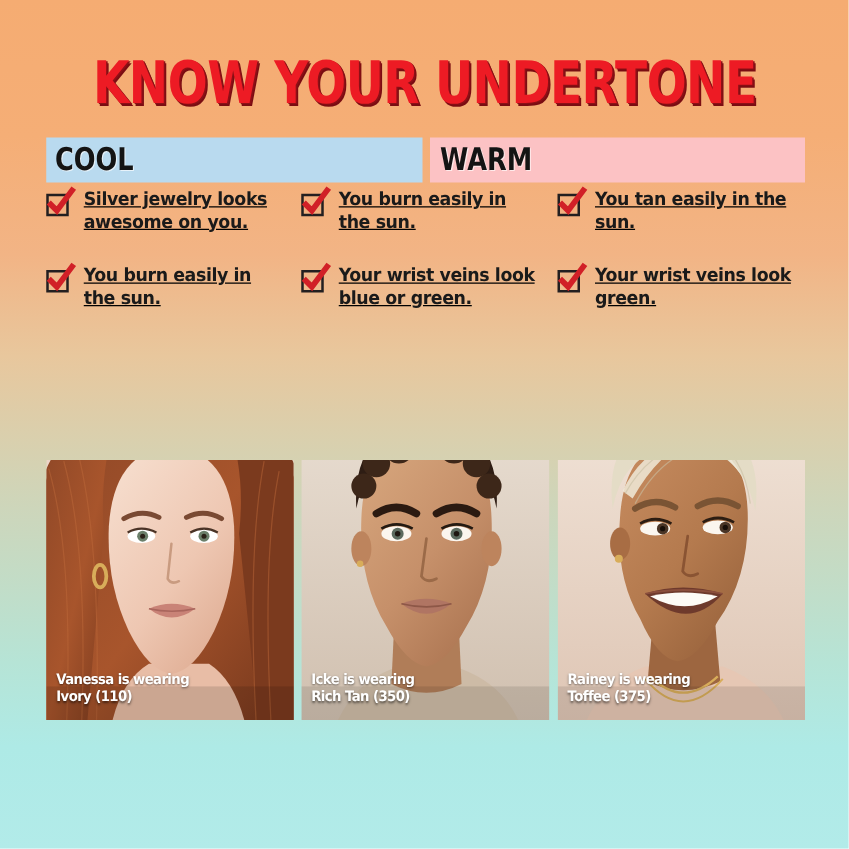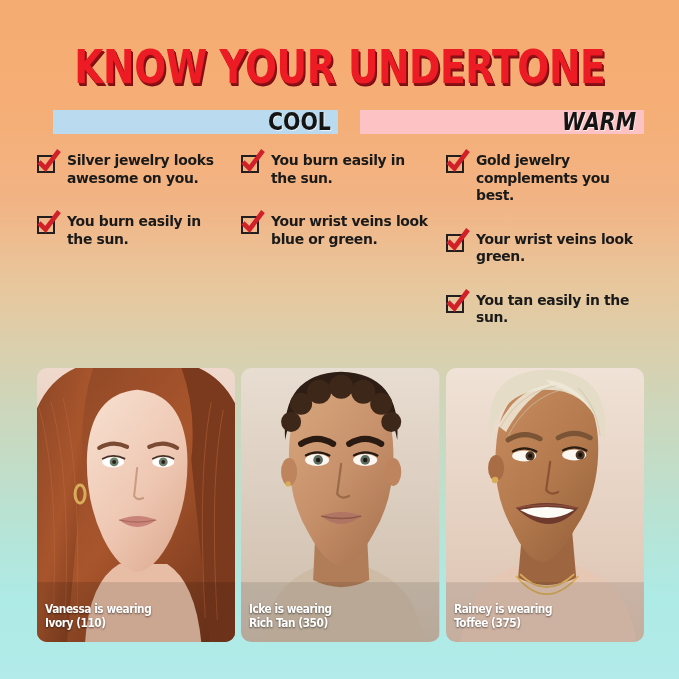--- a/index.html
+++ b/index.html
@@ -63,25 +63,24 @@
   .bars {
     position: absolute;
     top: 110px;
     left: 37px;
     width: 607px;
     display: flex;
     gap: 6px;
   }
   .bar {
     flex: 1 1 0;
-    height: 24px;
+    height: 36px;
     display: flex;
     align-items: center;
-    justify-content: flex-end;
-    margin-left: 16px;
+    justify-content: flex-start;
   }
   .bar-label {
     font-family: "DejaVu Sans", sans-serif;
     font-weight: 700;
     font-size: 25px;
     line-height: 26px;
     color: #141414;
     letter-spacing: 0px;
     transform: scaleX(0.82);
     transform-origin: center center;
@@ -90,20 +89,21 @@
   }
 
   
   .columns {
     position: absolute;
     top: 152px;
     left: 37px;
     width: 607px;
     display: flex;
     gap: 6px;
+    text-decoration: underline;
   }
   .column {
     flex: 1 1 0;
     display: flex;
     flex-direction: column;
   }
   .check-item {
     display: flex;
     align-items: flex-start;
     margin-bottom: 26px;
@@ -154,23 +154,22 @@
     top: 368px;
     left: 37px;
     width: 607px;
     height: 274px;
     display: flex;
     gap: 6px;
   }
   .photo {
     position: relative;
     flex: 1 1 0;
-    height: 274px;
+    height: 208px;
     overflow: hidden;
-    border-radius: 10px;
   }
   .photo-caption {
     position: absolute;
     left: 8px;
     bottom: 12px;
     font-family: "DejaVu Sans", sans-serif;
     font-weight: 700;
     font-size: 11.5px;
     line-height: 13.5px;
     color: #ffffff;
@@ -191,21 +190,21 @@
 <div id="infographic">
 
   <div class="title-wrap">
     <span class="main-title">KNOW YOUR UNDERTONE</span>
   </div>
 
   <div class="bars">
     <div class="bar" id="bar0" style="background: rgb(185, 218, 239);">
       <span class="bar-label">COOL</span>
     </div>
-    <div class="bar" id="bar2" style="background: rgb(252, 194, 196); font-style: italic;">
+    <div class="bar" id="bar2" style="background: rgb(252, 194, 196);">
       <span class="bar-label">WARM</span>
     </div>
   </div>
 
   <div class="columns">
 
     <div class="column">
       <div class="check-item">
         <span class="checkbox">
           <span class="box"></span>
@@ -248,39 +247,30 @@
     </div>
 
     <div class="column">
       <div class="check-item">
         <span class="checkbox">
           <span class="box"></span>
           <svg viewBox="0 0 26 26">
             <path d="M3 13 L9.5 19.5 L23 1.5" fill="none" stroke="#d12027" stroke-width="4.6" stroke-linecap="butt" stroke-linejoin="miter"></path>
           </svg>
         </span>
-        <span class="item-text">Gold jewelry complements you best.</span>
+        <span class="item-text">You tan easily in the sun.</span>
       </div>
       <div class="check-item">
         <span class="checkbox">
           <span class="box"></span>
           <svg viewBox="0 0 26 26">
             <path d="M3 13 L9.5 19.5 L23 1.5" fill="none" stroke="#d12027" stroke-width="4.6" stroke-linecap="butt" stroke-linejoin="miter"></path>
           </svg>
         </span>
         <span class="item-text">Your wrist veins look green.</span>
-      </div>
-      <div class="check-item">
-        <span class="checkbox">
-          <span class="box"></span>
-          <svg viewBox="0 0 26 26">
-            <path d="M3 13 L9.5 19.5 L23 1.5" fill="none" stroke="#d12027" stroke-width="4.6" stroke-linecap="butt" stroke-linejoin="miter"></path>
-          </svg>
-        </span>
-        <span class="item-text">You tan easily in the sun.</span>
       </div>
     </div>
 
   </div>
 
   <div class="photos">
 
     <div class="photo">
       <svg class="portrait-svg" viewBox="0 0 198 274" preserveAspectRatio="xMidYMid slice">
         <defs>

